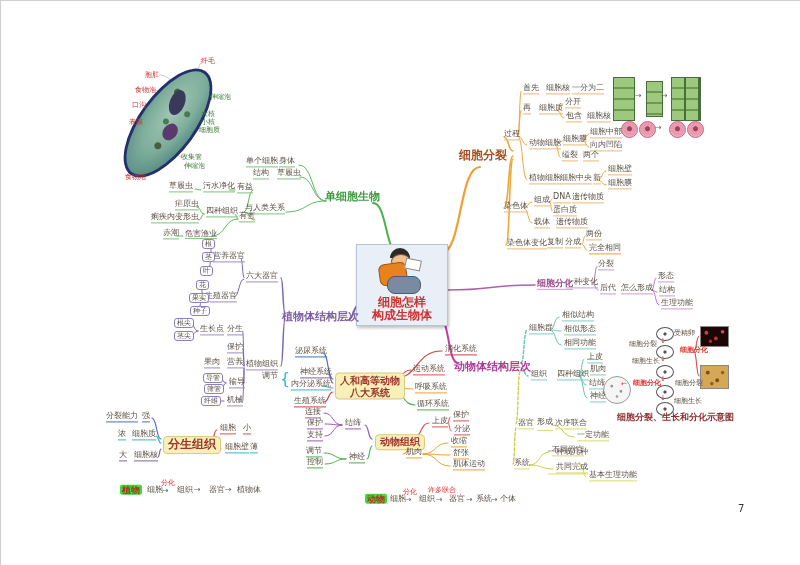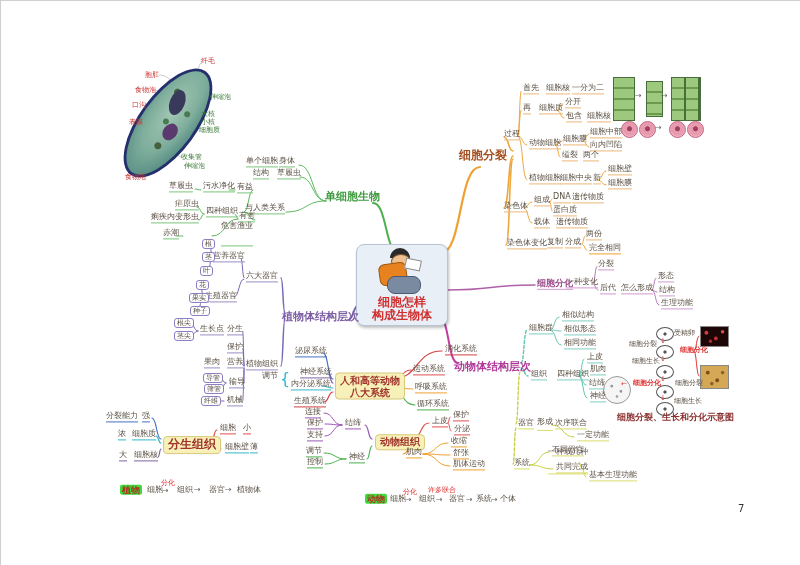--- a/index.html
+++ b/index.html
@@ -7,21 +7,21 @@
           overflow:hidden;font-family:"DejaVu Sans",sans-serif;}
   #edges{position:absolute;left:0;top:0;width:800px;height:565px;pointer-events:none;}
   .lbl{position:absolute;font-size:8px;color:#5b5044;line-height:1.15;white-space:pre-line;
        transform:translateY(-50%);}
   .box{border:1px solid #8a7cc0;border-radius:3px;padding:0 2px;background:#fff;}
   .node{background:#f7f0b8;border:1px solid #d8c87a;border-radius:4px;padding:1px 4px;
         color:#a0342c;font-weight:bold;text-align:center;}
   .hl{background:#3ddc3c;color:#b03020;font-weight:bold;padding:0 2px;border-radius:2px;}
   
   .center-node{position:absolute;left:355px;top:243px;width:90px;height:80px;background:#e9eff6;
-        border:1px solid #b6c4d4;border-radius:8px;box-shadow:1px 2px 3px rgba(0,0,0,.25);}
+        border:1px solid #b6c4d4;border-radius:0;box-shadow:1px 2px 3px rgba(0,0,0,.25);}
   .center-title{position:absolute;left:0;right:0;text-align:center;color:#d03030;
         font-weight:bold;font-size:12px;line-height:1.2;}
   .ct1{bottom:16px;} .ct2{bottom:3px;}
   .cartoon-hat{position:absolute;left:33px;top:3px;width:20px;height:10px;background:#2a2a2a;
         border-radius:10px 10px 0 0;}
   .cartoon-head{position:absolute;left:34px;top:9px;width:18px;height:13px;background:#f0c090;
         border-radius:50%;border:1px solid #7a5a3a;}
   .cartoon-body{position:absolute;left:22px;top:18px;width:26px;height:20px;background:#e8821e;
         border-radius:6px;transform:rotate(-8deg);border:1px solid #9a5a10;}
   .cartoon-legs{position:absolute;left:30px;top:31px;width:32px;height:16px;background:#7a8aa0;
@@ -254,21 +254,21 @@
       <div class="lbl" style="left: 252px; top: 173px; border-bottom: 1.5px solid rgb(123, 198, 123); padding-bottom: 1px;">结构</div>
       <div class="lbl" style="left: 276px; top: 173px; border-bottom: 1.5px solid rgb(123, 198, 123); padding-bottom: 1px;">草履虫</div>
       <div class="lbl" style="left: 244px; top: 208px; border-bottom: 1.5px solid rgb(123, 198, 123); padding-bottom: 1px;">与人类关系</div>
       <div class="lbl" style="left: 236px; top: 187px; border-bottom: 1.5px solid rgb(123, 198, 123); padding-bottom: 1px;">有益</div>
       <div class="lbl" style="left: 202px; top: 186px; border-bottom: 1.5px solid rgb(123, 198, 123); padding-bottom: 1px;">污水净化</div>
       <div class="lbl" style="left: 168px; top: 186px; border-bottom: 1.5px solid rgb(123, 198, 123); padding-bottom: 1px;">草履虫</div>
       <div class="lbl" style="left: 238px; top: 216px; border-bottom: 1.5px solid rgb(123, 198, 123); padding-bottom: 1px;">有害</div>
       <div class="lbl" style="left: 205px; top: 211px; border-bottom: 1.5px solid rgb(123, 198, 123); padding-bottom: 1px;">四种组织</div>
       <div class="lbl" style="left: 174px; top: 204px; border-bottom: 1.5px solid rgb(123, 198, 123); padding-bottom: 1px;">疟原虫</div>
       <div class="lbl" style="left: 150px; top: 217px; border-bottom: 1.5px solid rgb(123, 198, 123); padding-bottom: 1px;">痢疾内变形虫</div>
-      <div class="lbl" style="left: 184px; top: 233px; border-bottom: 1.5px solid rgb(123, 198, 123); padding-bottom: 15px; margin-left: 36px;">危害渔业</div>
+      <div class="lbl" style="left: 184px; top: 233px; border-bottom: 1.5px solid rgb(123, 198, 123); padding-bottom: 0;">危害渔业</div>
       <div class="lbl" style="left: 162px; top: 233px; border-bottom: 1.5px solid rgb(123, 198, 123); padding-bottom: 1px;">赤潮</div>
       <div class="lbl" style="left: 503px; top: 134px; border-bottom: 1.5px solid rgb(236, 184, 120); padding-bottom: 1px;">过程</div>
       <div class="lbl" style="left: 522px; top: 88px; border-bottom: 1.5px solid rgb(236, 184, 120); padding-bottom: 1px;">首先</div>
       <div class="lbl" style="left: 545px; top: 88px; border-bottom: 1.5px solid rgb(236, 184, 120); padding-bottom: 1px;">细胞核</div>
       <div class="lbl" style="left: 571px; top: 88px; border-bottom: 1.5px solid rgb(236, 184, 120); padding-bottom: 1px;">一分为二</div>
       <div class="lbl" style="left: 522px; top: 108px; border-bottom: 1.5px solid rgb(236, 184, 120); padding-bottom: 1px;">再</div>
       <div class="lbl" style="left: 538px; top: 108px; border-bottom: 1.5px solid rgb(236, 184, 120); padding-bottom: 1px;">细胞质</div>
       <div class="lbl" style="left: 564px; top: 102px; border-bottom: 1.5px solid rgb(236, 184, 120); padding-bottom: 1px;">分开</div>
       <div class="lbl" style="left: 565px; top: 116px; border-bottom: 1.5px solid rgb(236, 184, 120); padding-bottom: 1px;">包含</div>
       <div class="lbl" style="left: 586px; top: 116px; border-bottom: 1.5px solid rgb(236, 184, 120); padding-bottom: 1px;">细胞核</div>

